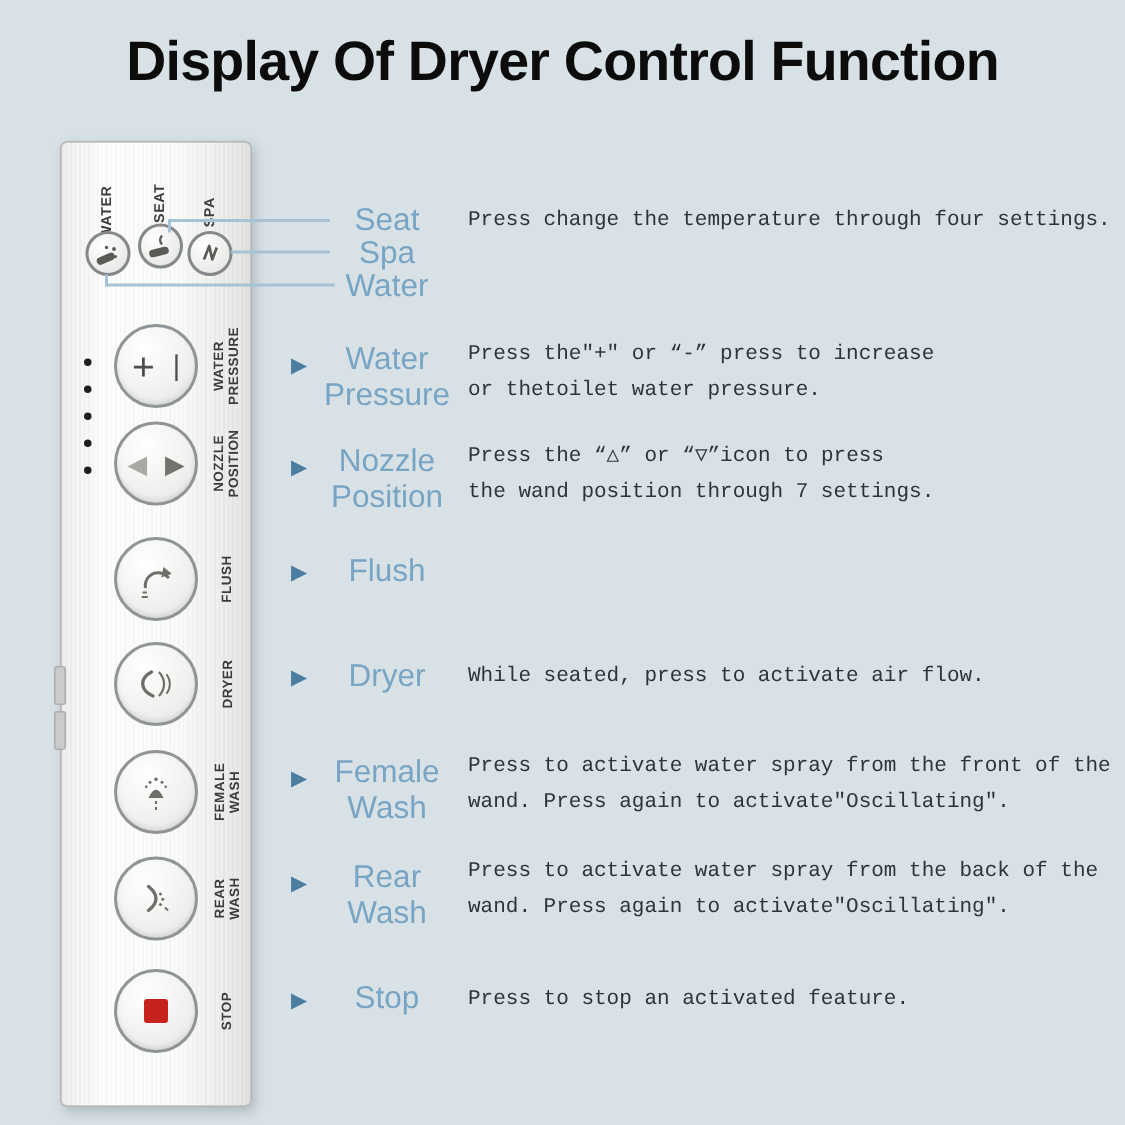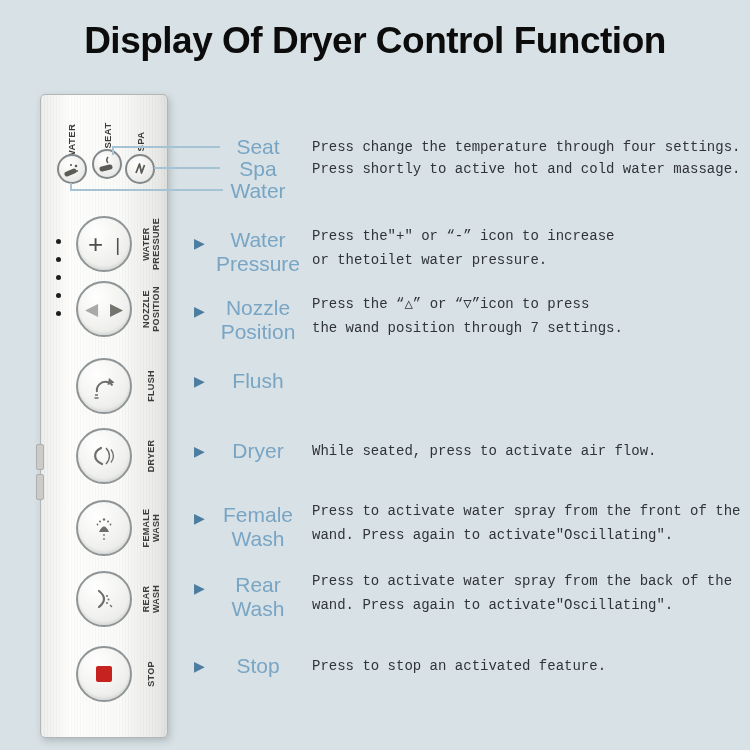--- a/index.html
+++ b/index.html
@@ -203,38 +203,35 @@
   <span class="arrow"></span>
   <div class="label">Seat</div>
   <div class="desc">
     <div>Press change the temperature through four settings.</div>
   </div>
 </div>
 
 <div class="row" style="top:157px">
   <span class="arrow"></span>
   <div class="label">Spa</div>
-  <div class="desc">
-    <div>Press shortly to active hot and cold water massage.</div>
-  </div>
 </div>
 
 <div class="row" style="top:179px">
   <span class="arrow"></span>
   <div class="label">Water</div>
 </div>
 
 <div class="row two" style="top:224px">
   <span class="arrow">▶</span>
   <div class="label">
     <div>Water</div>
     <div>Pressure</div>
   </div>
   <div class="desc">
-    <div>Press the″+″ or “-” icon to increase</div>
+    <div>Press the″+″ or “-” press to increase</div>
     <div>or thetoilet water pressure.</div>
   </div>
 </div>
 
 <div class="row two" style="top:292px">
   <span class="arrow">▶</span>
   <div class="label">
     <div>Nozzle</div>
     <div>Position</div>
   </div>

